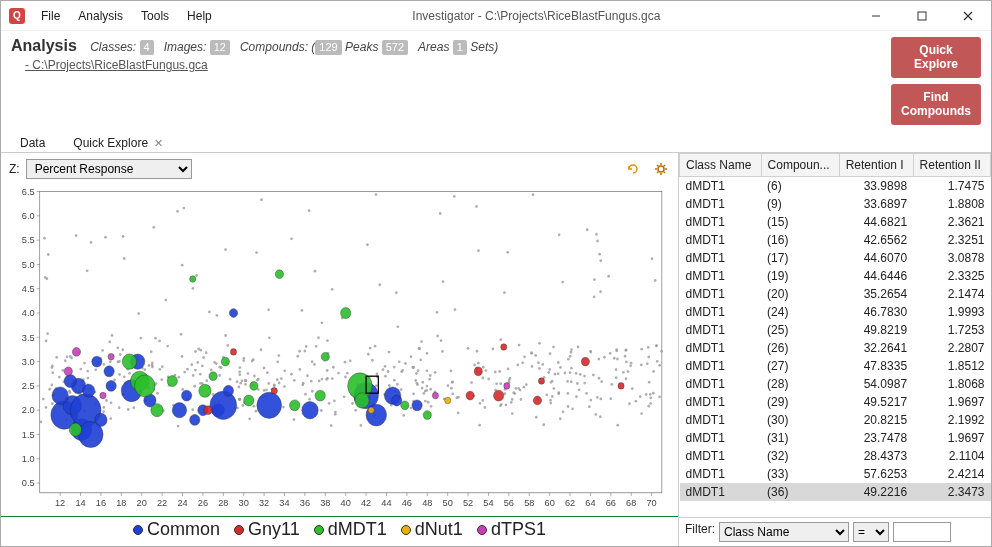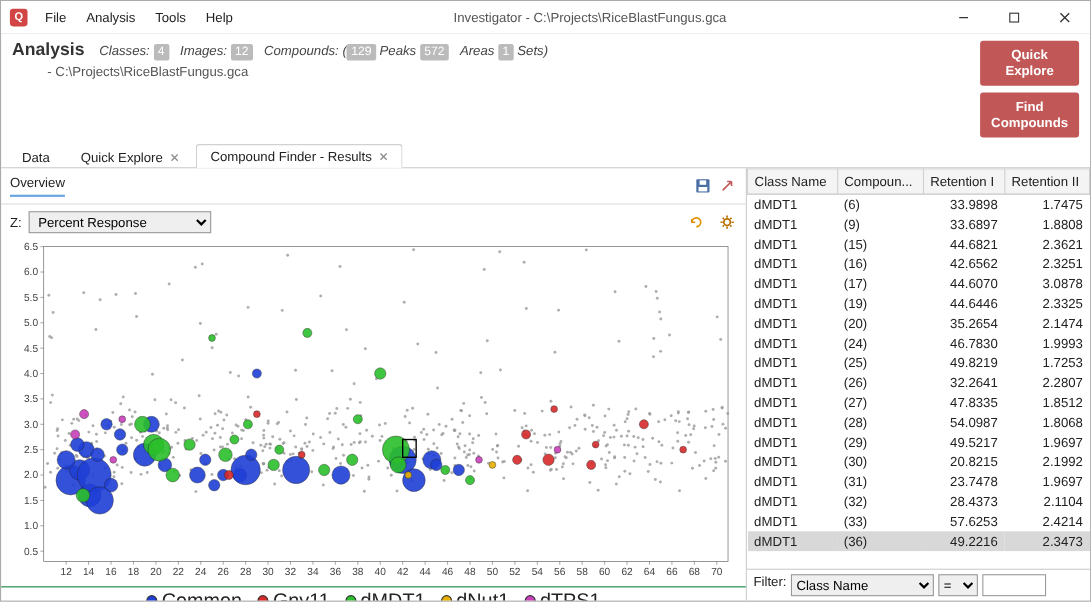--- a/index.html
+++ b/index.html
@@ -50,21 +50,21 @@
 .stat-badge {
   display: inline-block;
   background: #bbb;
   color: #fff;
   border-radius: 2px;
   padding: 0 4px;
   font-size: 11px;
   font-style: normal;
   line-height: 15px;
 }
-.analysis-path { color: #555; font-size: 12px; margin-top: 3px; margin-left: 32px; }
+.analysis-path { color: #555; font-size: 12px; margin-top: 3px; margin-left: 14px; text-decoration: underline; }
 .header-buttons { display: flex; gap: 6px; flex-direction: column; }
 .big-btn {
   background: #c25757;
   color: #fff;
   padding: 6px 10px;
   border-radius: 3px;
   font-size: 12px;
   font-weight: 600;
   text-align: center;
   line-height: 1.2;
@@ -203,42 +203,25 @@
     <div class="big-btn">Quick
 Explore</div>
     <div class="big-btn">Find
 Compounds</div>
   </div>
 </div>
 
 <div class="tabstrip">
   <div class="tab"><span>Data</span></div>
   <div class="tab"><span>Quick Explore</span><span class="close-x">✕</span></div>
-  <div class="tab active"><span>Compound Finder - Results</span><span class="close-x">✕</span></div>
 </div>
 
 <div class="body-row">
 
   <div class="left-pane">
-    <div class="overview-bar">
-      <span class="ov-title">Overview</span>
-      <span class="spacer"></span>
-      <span class="icon-btn">
-          <svg width="14" height="14">
-            <rect x="1" y="1" width="12" height="12" fill="#4a6fa5" rx="1"></rect>
-            <rect x="3" y="8" width="8" height="4" fill="#fff"></rect>
-            <rect x="4" y="2" width="6" height="4" fill="#fff"></rect>
-          </svg>
-        </span>
-      <span class="icon-btn">
-          <svg width="14" height="14">
-            <path d="M3 11 L11 3 M11 3 L7 3 M11 3 L11 7" stroke="#c25757" stroke-width="1.5" fill="none"></path>
-          </svg>
-        </span>
-    </div>
     <div class="z-row">
       <span>Z:</span>
       <select id="z-select"><option>Percent Response</option></select>
       <span class="spacer" style="flex:1"></span>
       <span class="icon-btn">
           <svg width="14" height="14">
             <path d="M3 7 A4 4 0 1 1 7 11" stroke="#e09000" stroke-width="1.5" fill="none"></path>
             <path d="M3 4 L3 7 L6 7" stroke="#e09000" stroke-width="1.5" fill="none"></path>
           </svg>
         </span>

